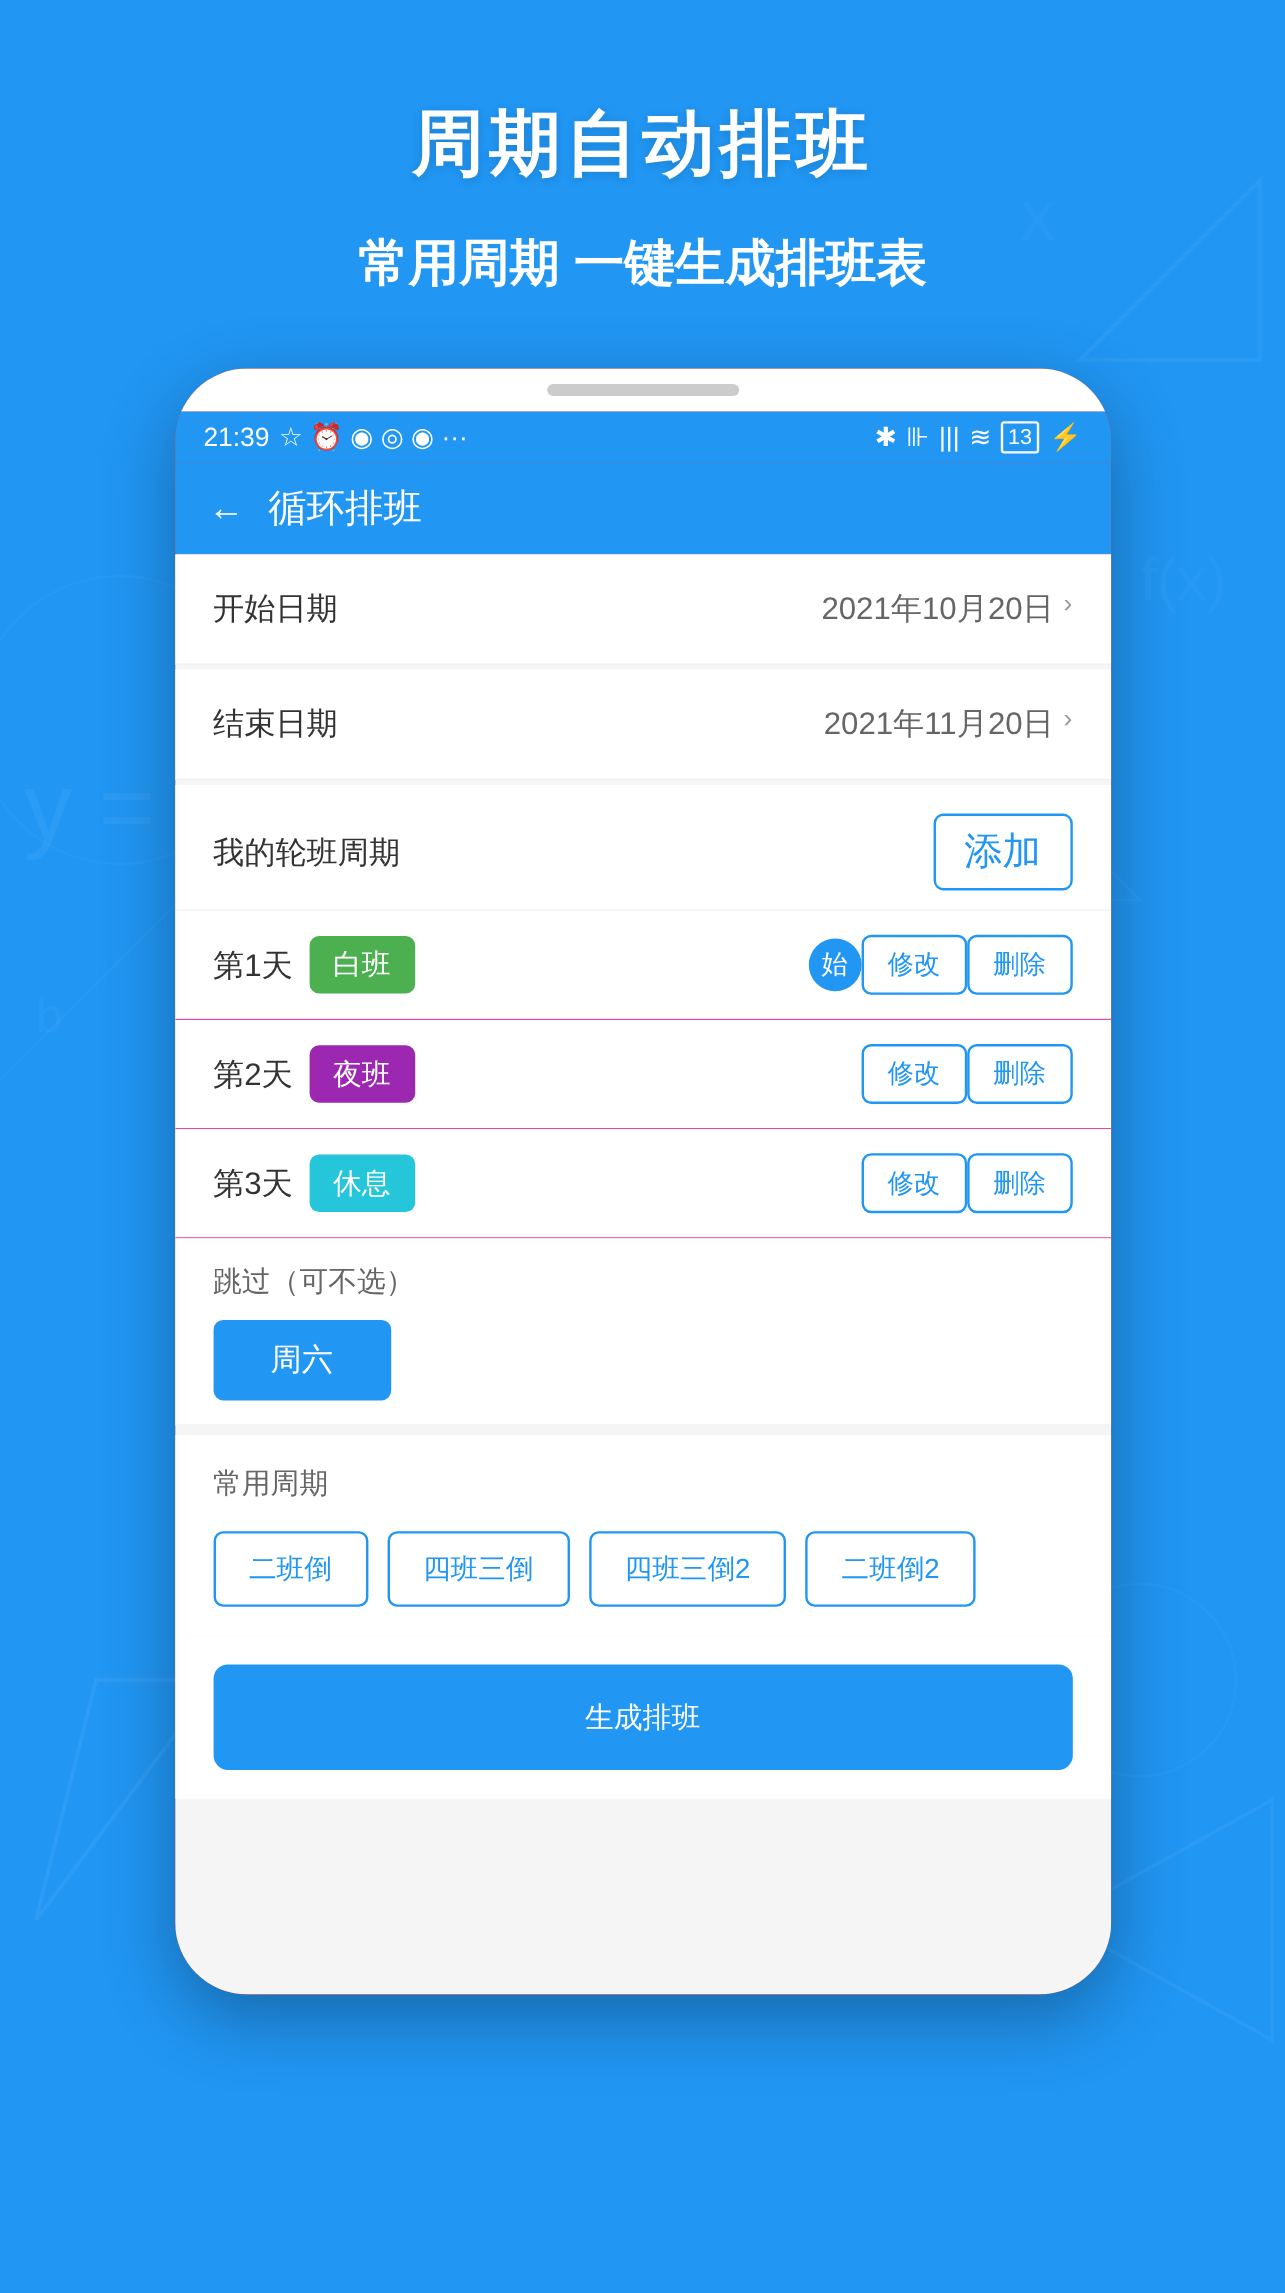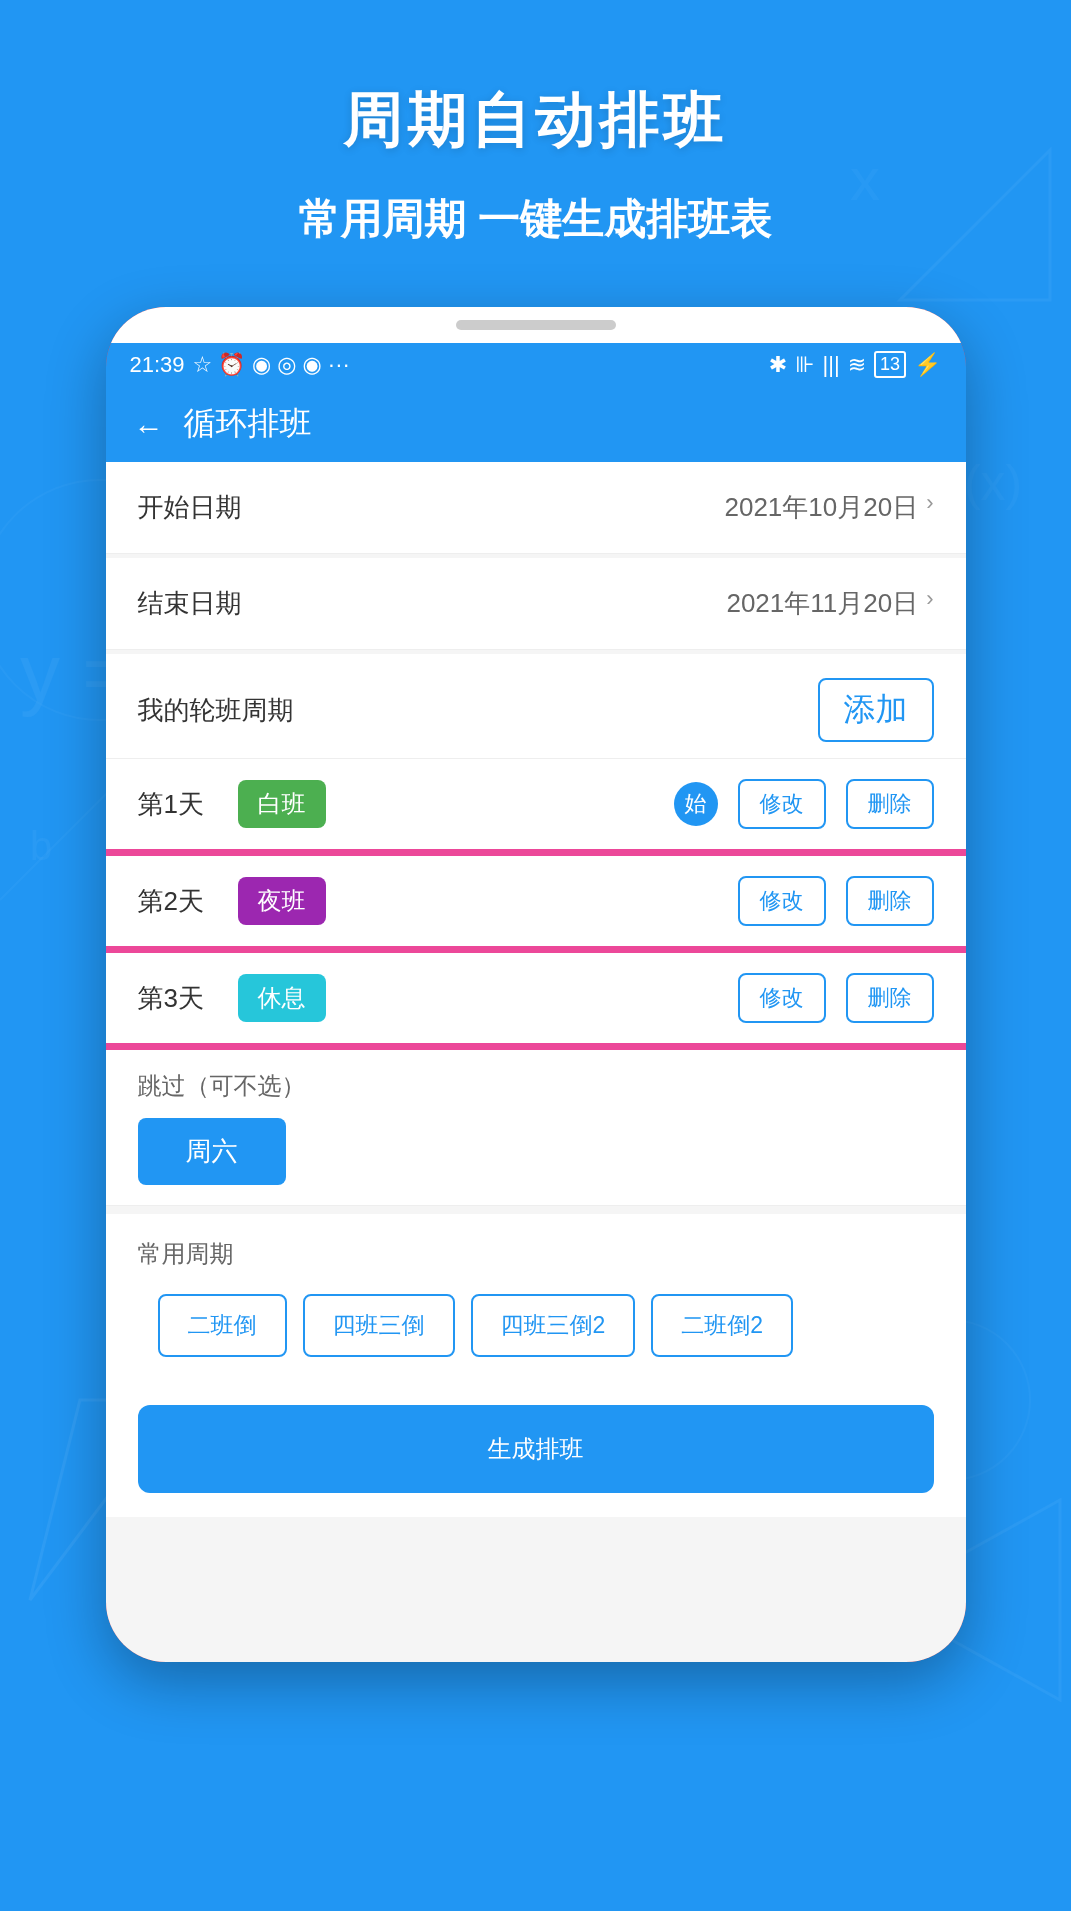--- a/index.html
+++ b/index.html
@@ -44,21 +44,21 @@
 
     
     .phone-container {
       position: relative;
       z-index: 2;
       display: flex;
       justify-content: center;
       margin-top: 60px;
     }
     .phone-mockup {
-      width: 860px;
+      width: 780px;
       background: #ef4444;
       border-radius: 60px;
       box-shadow: 0 20px 60px rgba(0,0,0,0.3);
       overflow: hidden;
       position: relative;
     }
     .phone-notch-area {
       background: white;
       height: 36px;
       display: flex;
@@ -158,22 +158,21 @@
       font-size: 32px;
       cursor: pointer;
     }
 
     
     .shift-row {
       background: white;
       display: flex;
       align-items: center;
       padding: 20px 32px;
-      border-bottom: 7px solid #ec4899;
-      gap: 20px;
+      border-bottom: 1px solid #ec4899;
     }
     .shift-day-label {
       font-size: 26px;
       color: #333;
       min-width: 80px;
     }
     .shift-badge {
       border-radius: 8px;
       padding: 8px 20px;
       font-size: 24px;
@@ -247,21 +246,20 @@
     }
     .common-title {
       font-size: 24px;
       color: #666;
       margin-bottom: 24px;
     }
     .common-buttons {
       display: flex;
       gap: 16px;
       flex-wrap: wrap;
-      margin-left: 20px;
     }
     .btn-common {
       border: 2px solid #2196F3;
       color: #2196F3;
       background: white;
       border-radius: 8px;
       padding: 14px 28px;
       font-size: 23px;
       cursor: pointer;
     }

